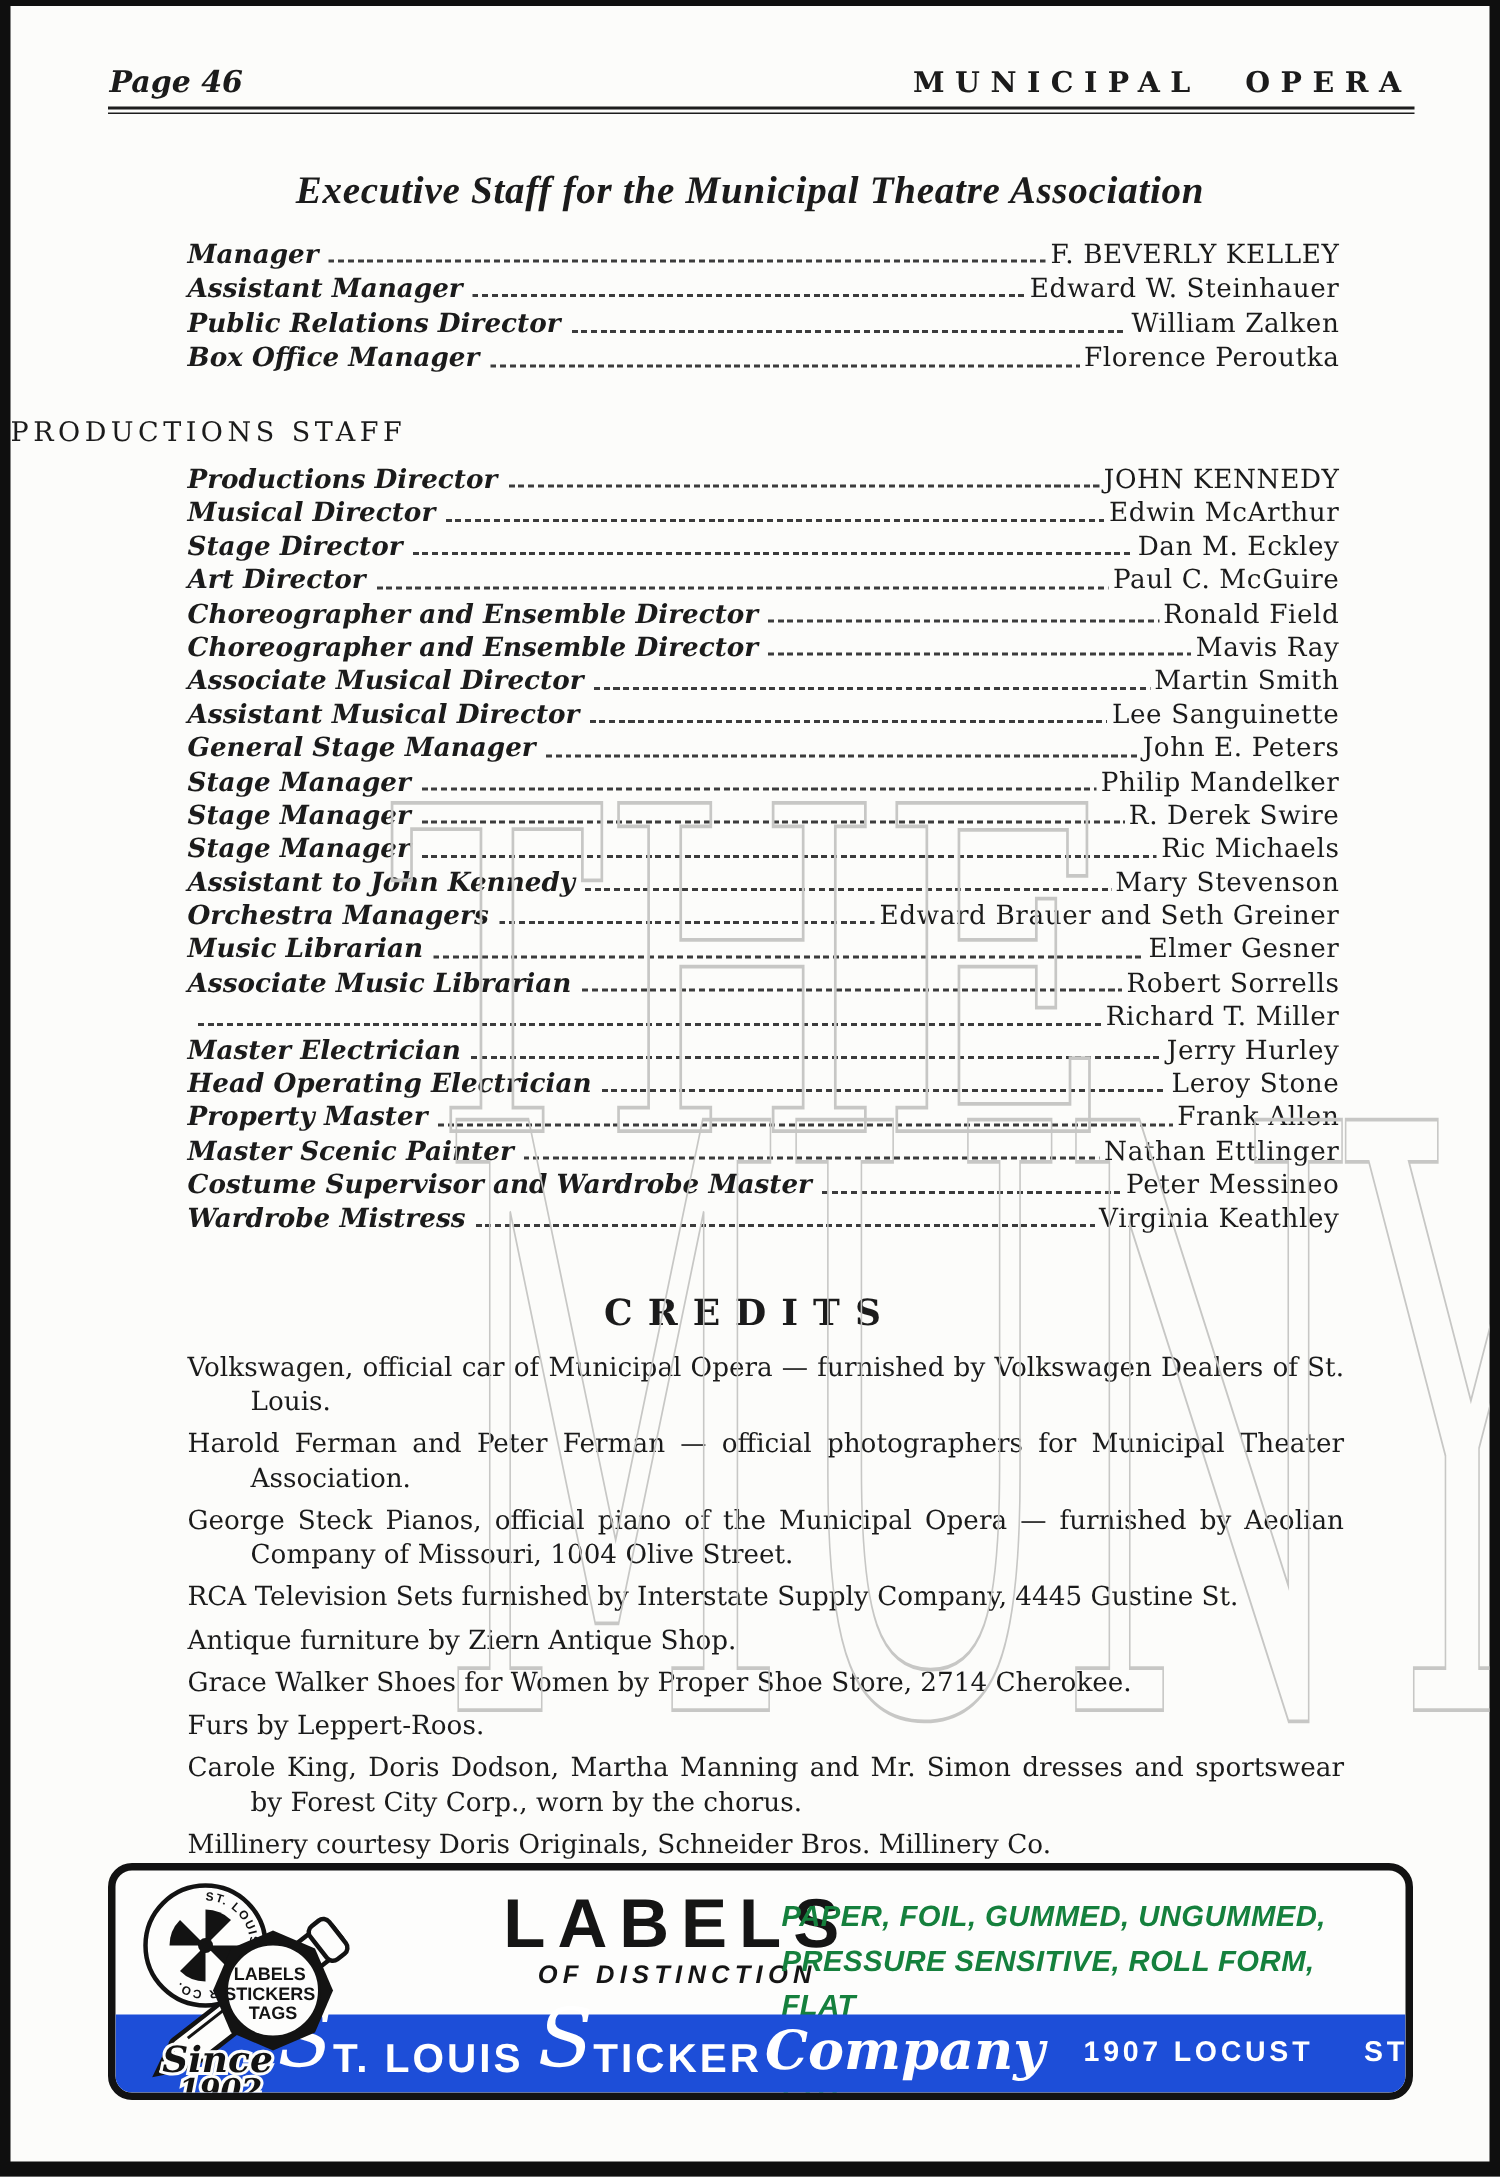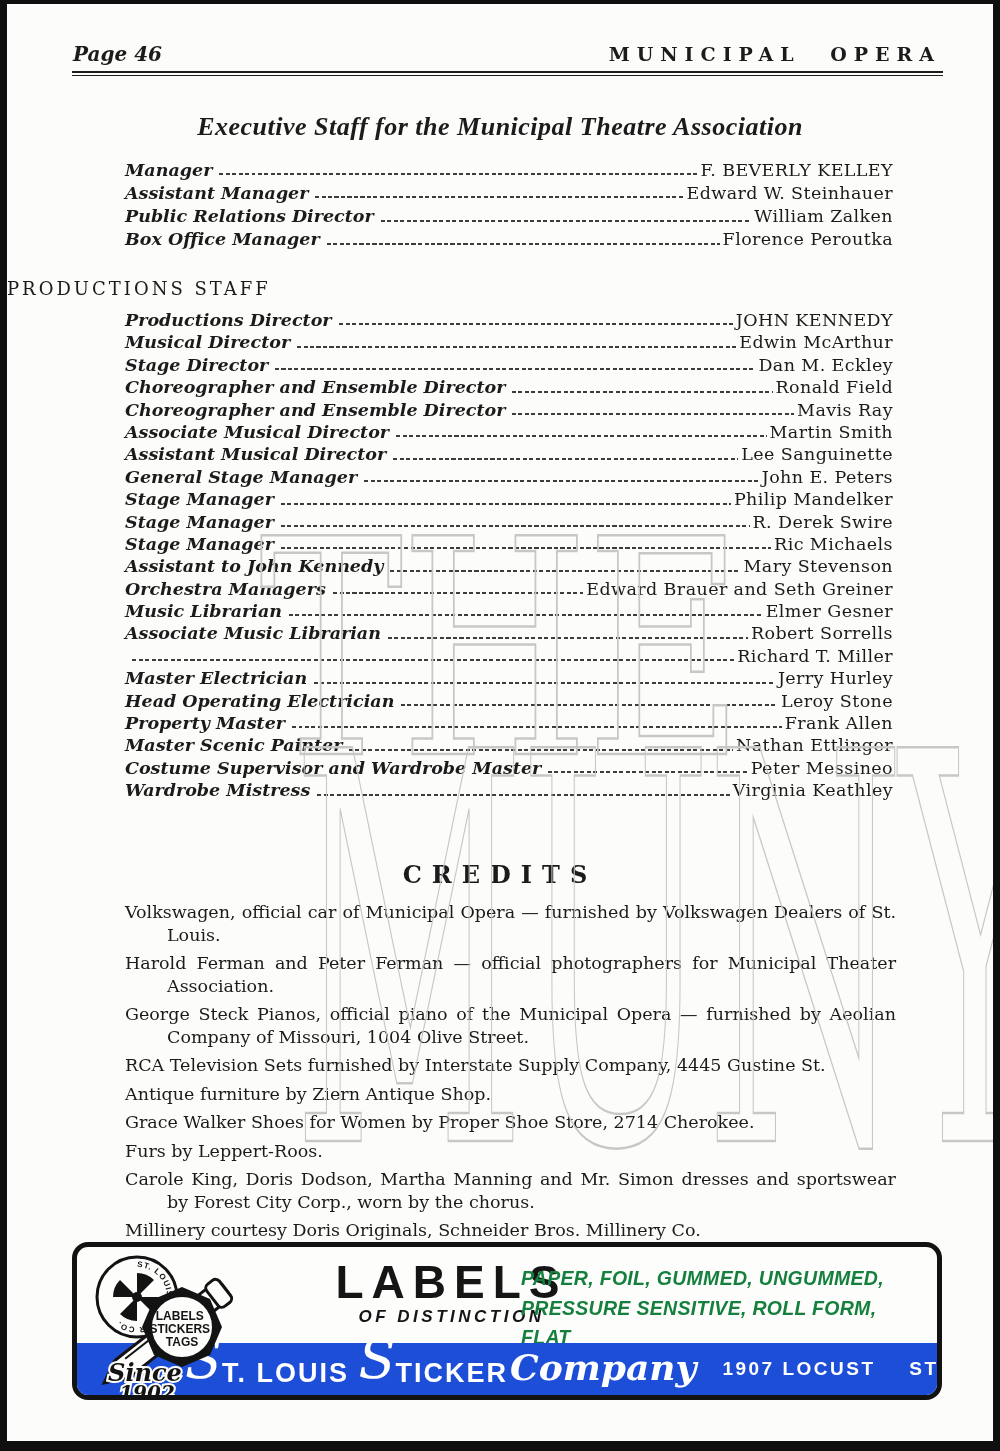--- a/index.html
+++ b/index.html
@@ -127,20 +127,25 @@
           <span class="leader"></span>
           <span class="sname">Edwin McArthur</span>
         </div>
 
         <div class="staff-row">
           <span class="role">Stage Director</span>
           <span class="leader"></span>
           <span class="sname">Dan M. Eckley</span>
         </div>
 
+        <div class="staff-row">
+          <span class="role">Art Director</span>
+          <span class="leader"></span>
+          <span class="sname">Paul C. McGuire</span>
+        </div>
 
         <div class="staff-row">
           <span class="role">Choreographer and Ensemble Director</span>
           <span class="leader"></span>
           <span class="sname">Ronald Field</span>
         </div>
 
         <div class="staff-row">
           <span class="role">Choreographer and Ensemble Director</span>
           <span class="leader"></span>

